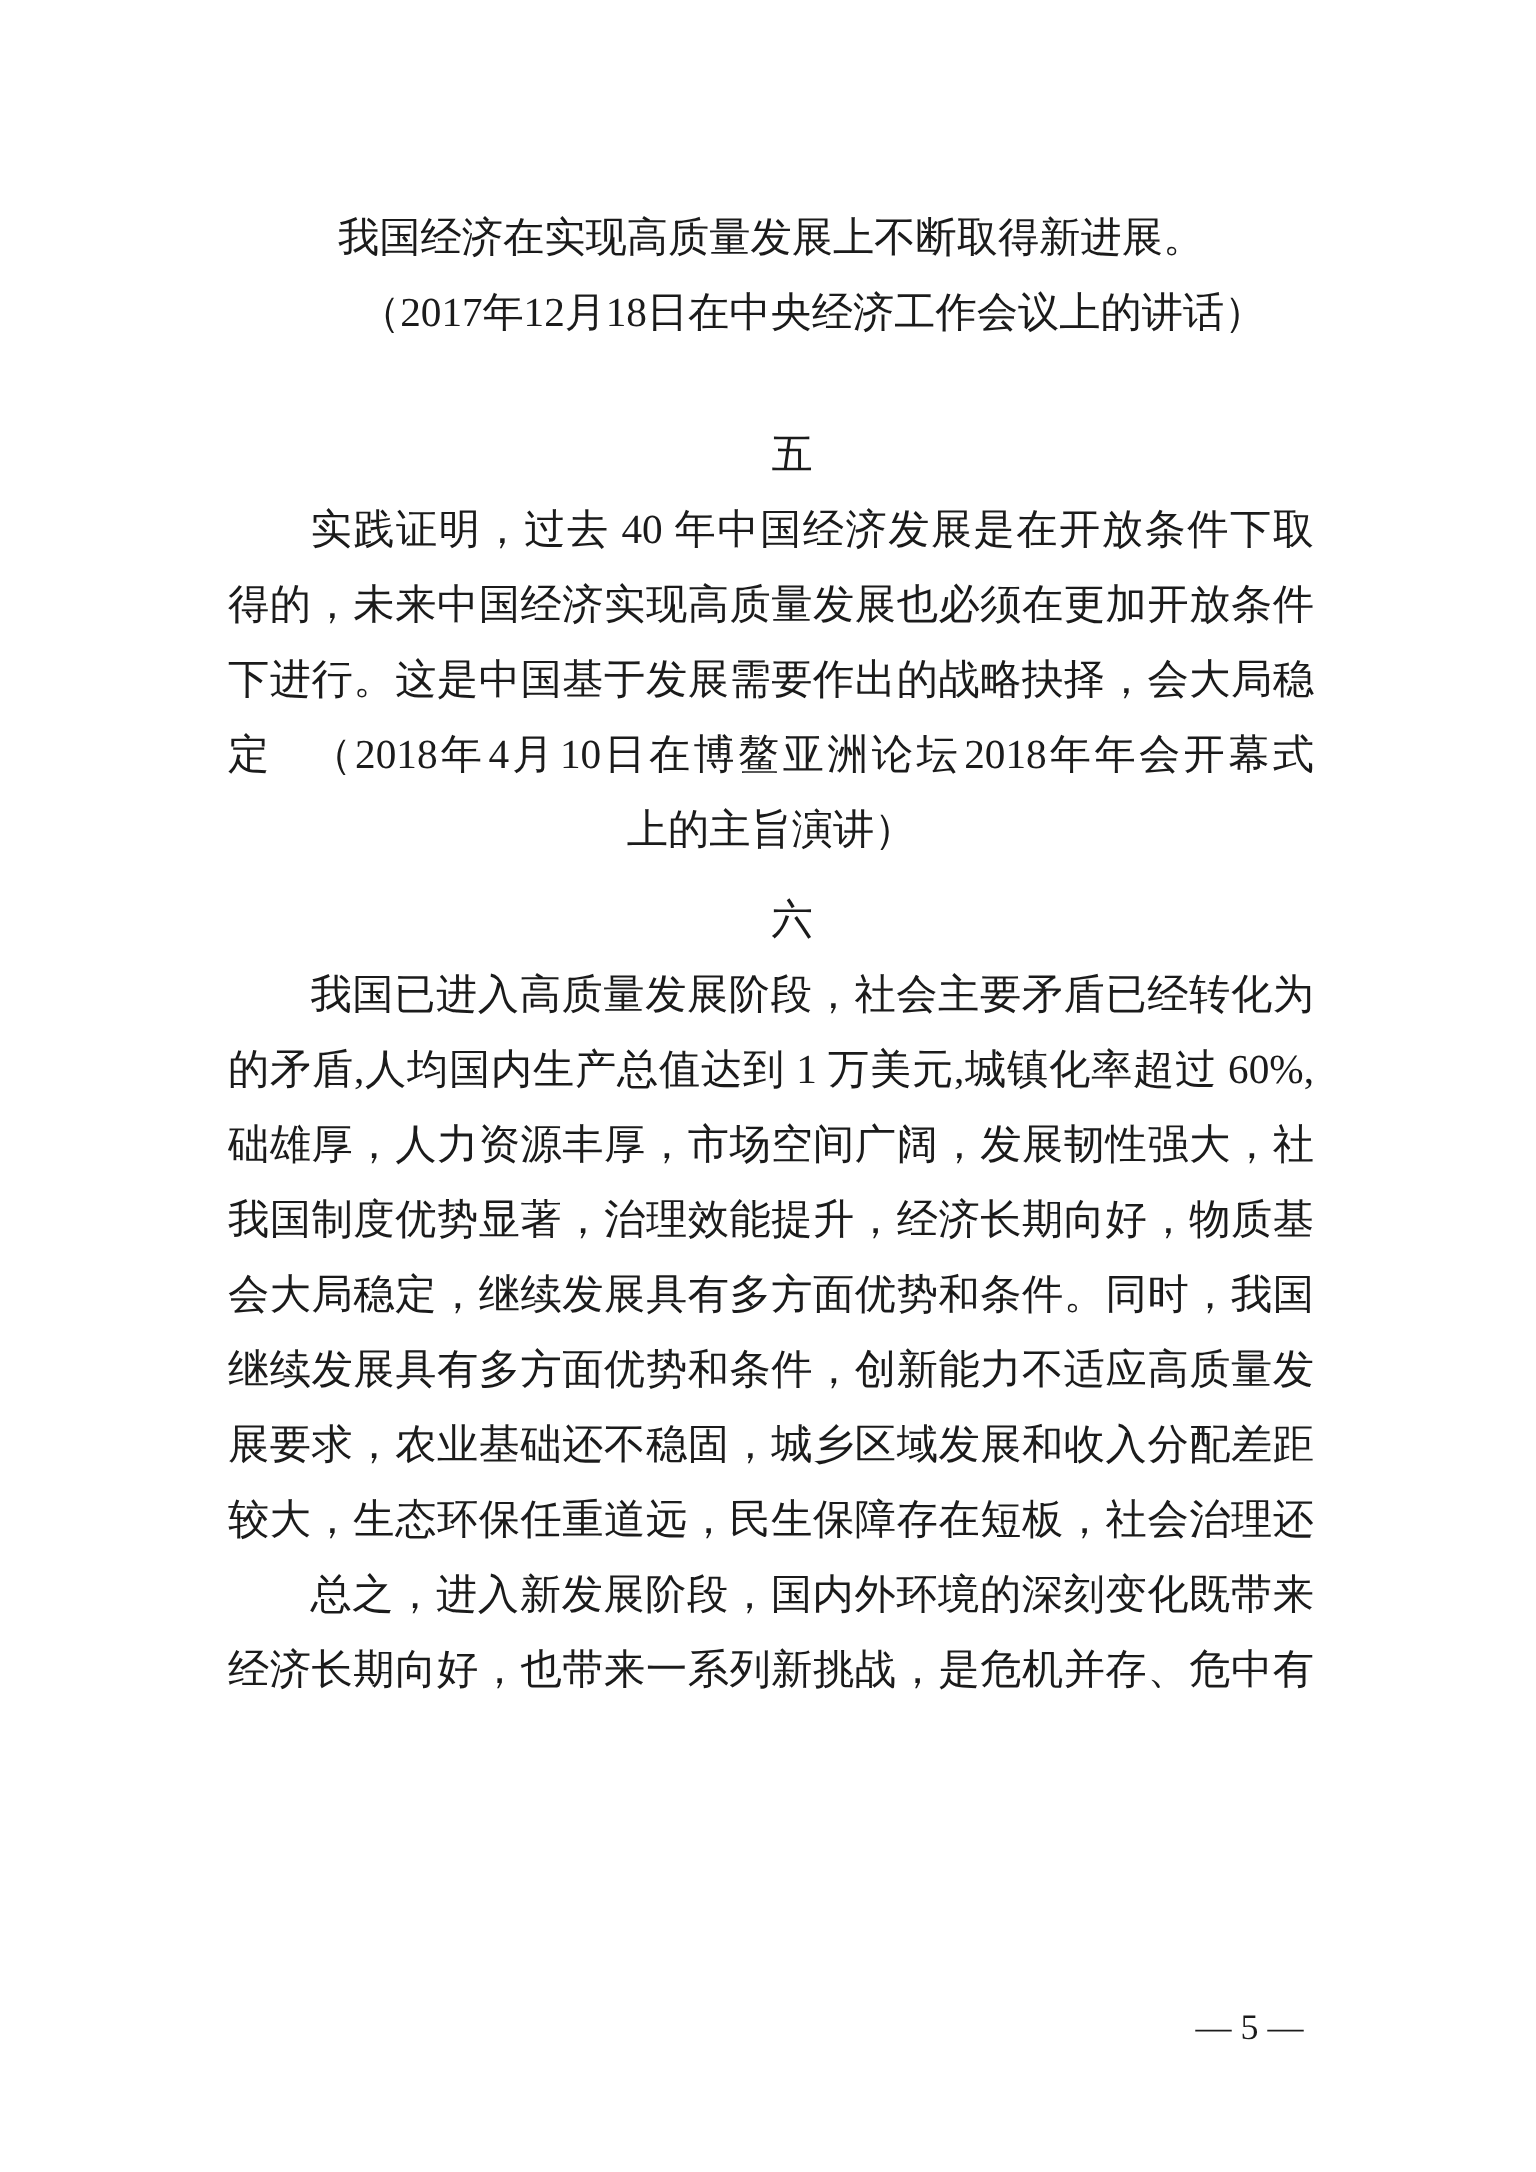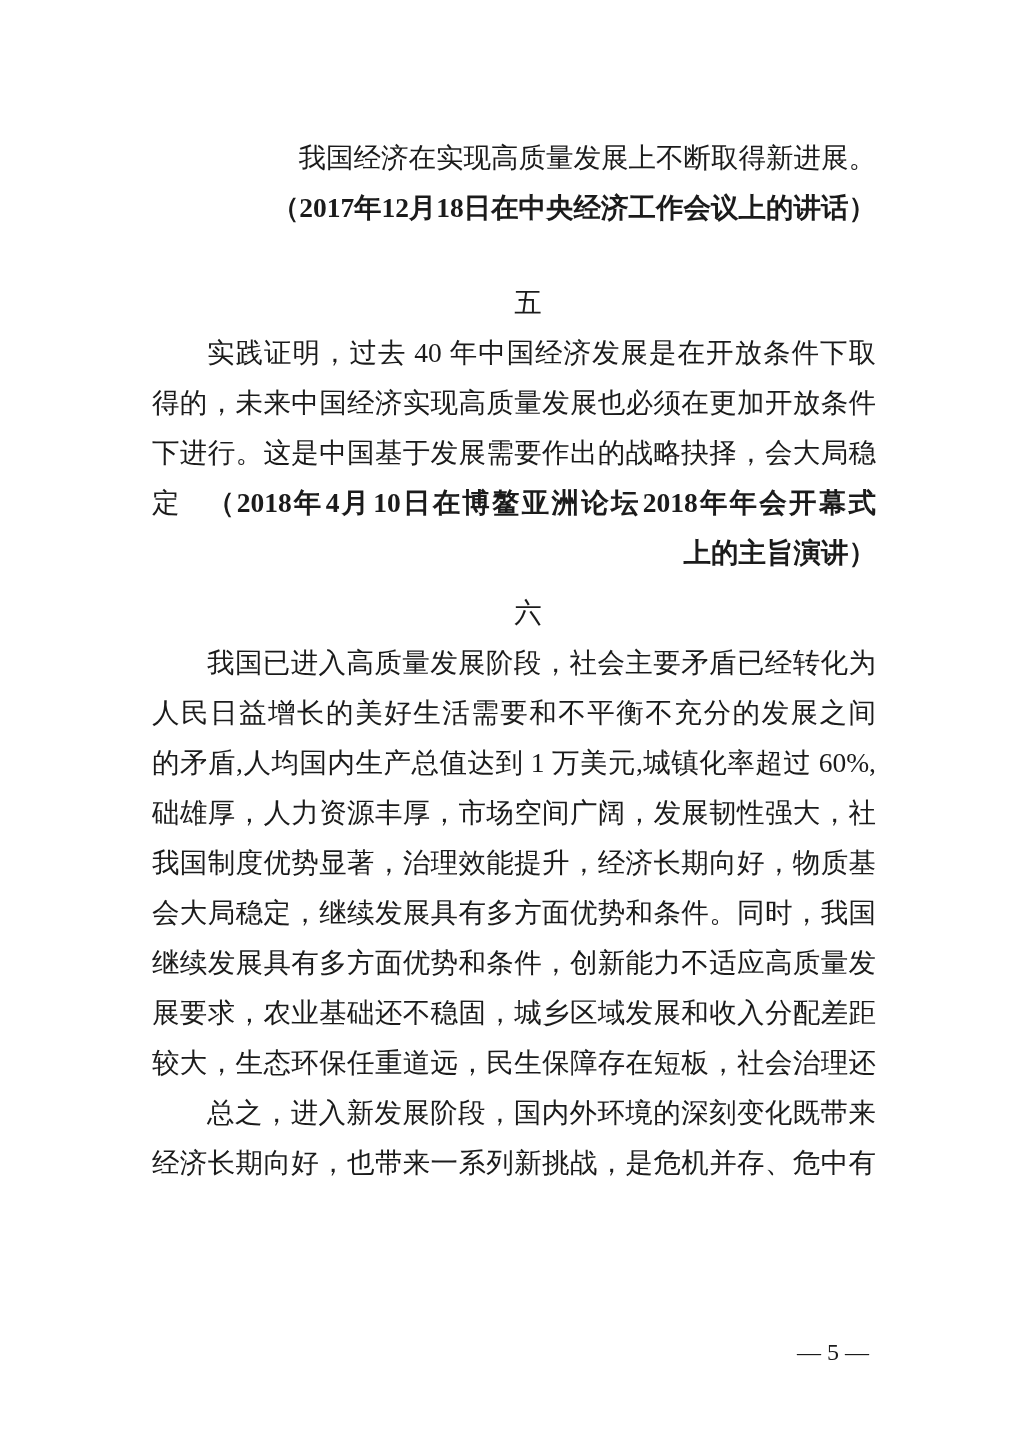--- a/index.html
+++ b/index.html
@@ -21,28 +21,28 @@
   .content {
     position: absolute;
     left: 152px;
     top: 133px;
     width: 724px;
   }
   .line {
     height: 50px;
     line-height: 50px;
     font-size: 27.5px;
-    text-align: right;
+    text-align: center;
   }
   .justify {
     text-align: justify;
     text-align-last: justify;
   }
   .indent { text-indent: 55px; }
-  .bold { font-weight: 700; }
+  .bold { font-weight: 400; }
   .tight { word-spacing: -7px; }
   .heading {
     text-align: center;
     text-indent: 28px;
   }
   .gap-large { margin-top: 45px; }
   .gap-small { margin-top: 10px; }
   .footer {
     position: absolute;
     top: 1338px;
@@ -67,21 +67,20 @@
     <div class="line justify indent">实践证明，过去 40 年中国经济发展是在开放条件下取</div>
     <div class="line justify">得的，未来中国经济实现高质量发展也必须在更加开放条件</div>
     <div class="line justify">下进行。这是中国基于发展需要作出的战略抉择，会大局稳定</div>
 
     <div class="line bold indent tight justify">（2018 年 4 月 10 日在博鳌亚洲论坛 2018 年年会开幕式</div>
     <div class="line bold">上的主旨演讲）</div>
 
     <div class="line heading gap-small">六</div>
 
     <div class="line justify indent">我国已进入高质量发展阶段，社会主要矛盾已经转化为</div>
-    <div class="line justify">人民日益增长的美好生活需要和不平衡不充分的发展之间</div>
     <div class="line justify">的矛盾,人均国内生产总值达到 1 万美元,城镇化率超过 60%,</div>
     <div class="line justify">础雄厚，人力资源丰厚，市场空间广阔，发展韧性强大，社</div>
     <div class="line justify">我国制度优势显著，治理效能提升，经济长期向好，物质基</div>
     <div class="line justify">会大局稳定，继续发展具有多方面优势和条件。同时，我国</div>
     <div class="line justify">继续发展具有多方面优势和条件，创新能力不适应高质量发</div>
     <div class="line justify">展要求，农业基础还不稳固，城乡区域发展和收入分配差距</div>
     <div class="line justify">较大，生态环保任重道远，民生保障存在短板，社会治理还</div>
 
     <div class="line justify indent">总之，进入新发展阶段，国内外环境的深刻变化既带来</div>
     <div class="line justify">经济长期向好，也带来一系列新挑战，是危机并存、危中有</div>

